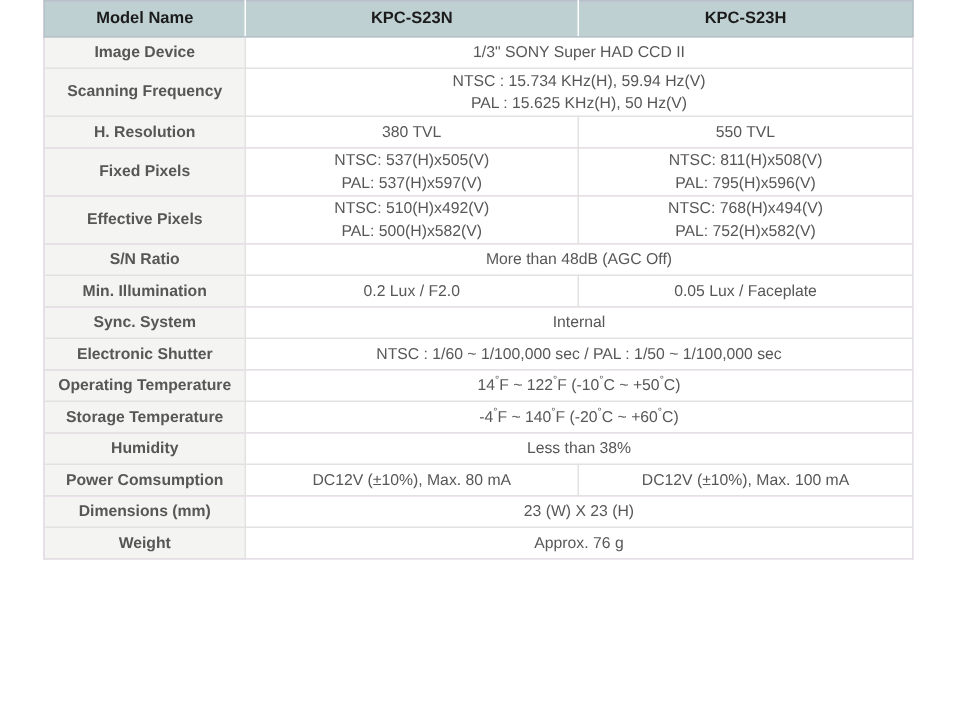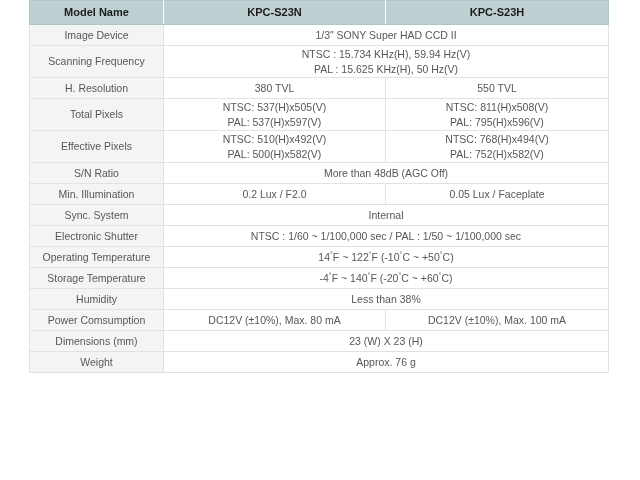--- a/index.html
+++ b/index.html
@@ -53,21 +53,21 @@
     border-color: #b2c4c6;
     border-right-color: #ffffff;
   }
   tr.hdr td:last-child { border-right-color: #b2c4c6; }
 
   
   td.label {
     background: #f4f4f2;
     color: #2a2a2a;
     font-size: 10.5px;
-    font-weight: normal;
+    font-weight: bold;
     border-right: 1px solid #dedede;
     margin-top: 43px;
   }
 
   td.val { background: #ffffff; }
 
   tr.r { height: 21px; }
   tr.r-tall { height: 32px; }
 
   .sup {
@@ -103,21 +103,21 @@
             <div>NTSC : 15.734 KHz(H), 59.94 Hz(V)</div>
             <div>PAL : 15.625 KHz(H), 50 Hz(V)</div>
           </td>
         </tr>
         <tr class="r">
           <td class="label">H. Resolution</td>
           <td class="val">380 TVL</td>
           <td class="val">550 TVL</td>
         </tr>
         <tr class="r r-tall">
-          <td class="label">Total Pixels</td>
+          <td class="label">Fixed Pixels</td>
           <td class="val two-line">
             <div>NTSC: 537(H)x505(V)</div>
             <div>PAL: 537(H)x597(V)</div>
           </td>
           <td class="val two-line">
             <div>NTSC: 811(H)x508(V)</div>
             <div>PAL: 795(H)x596(V)</div>
           </td>
         </tr>
         <tr class="r r-tall">

